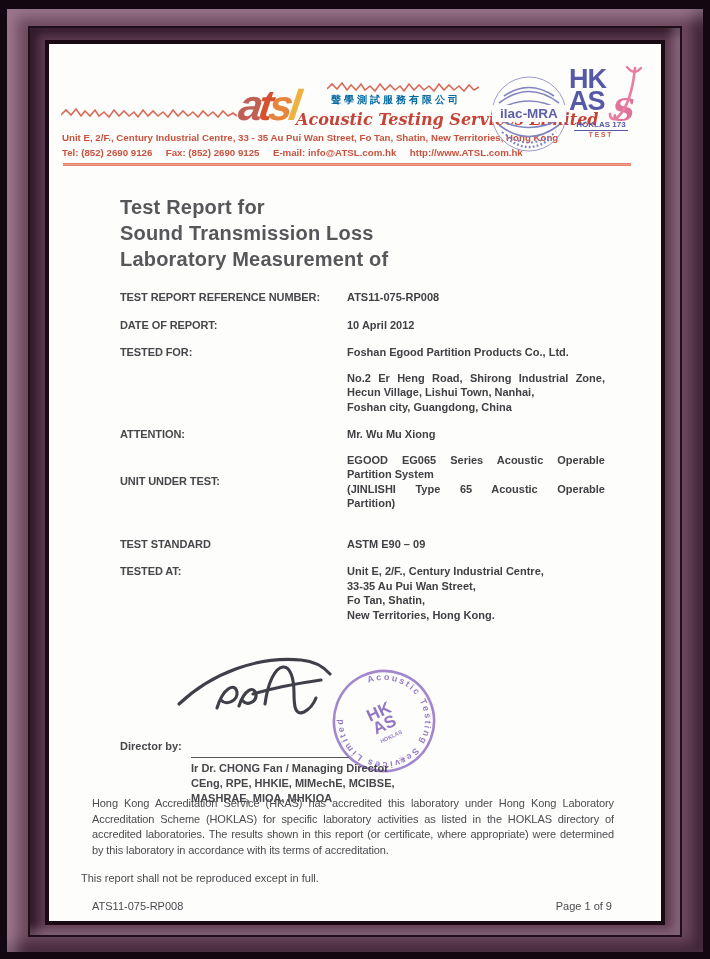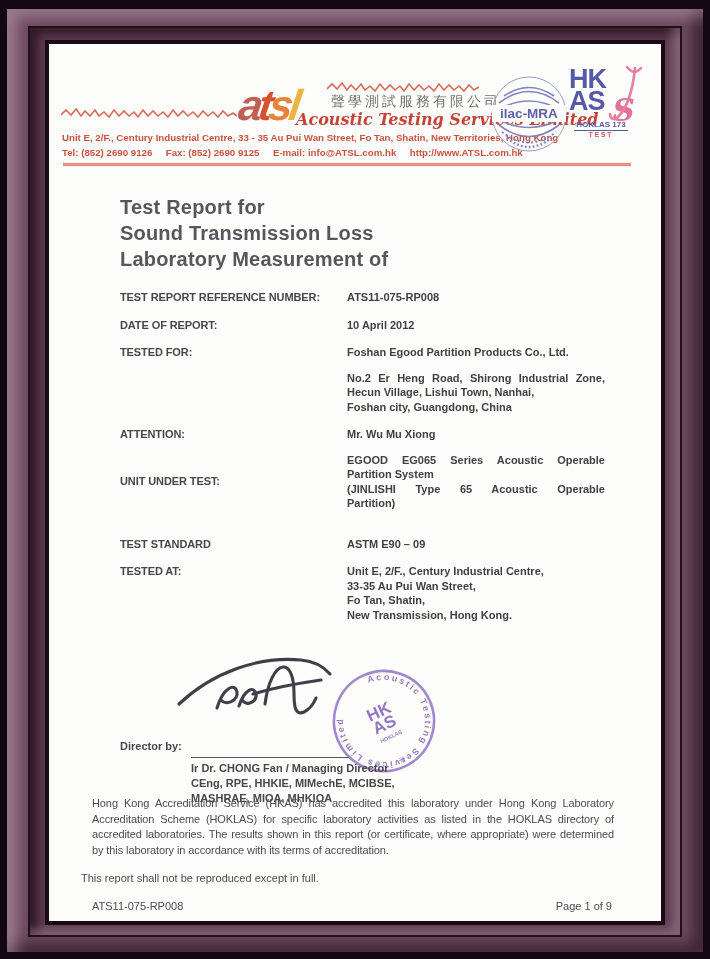--- a/index.html
+++ b/index.html
@@ -21,21 +21,21 @@
   .hdr{position:relative;height:128px;}
   .zz{position:absolute;}
   .zz-l{left:12px;top:62px;}
   .zz-r{left:278px;top:36px;}
   .atsl{position:absolute;left:190px;top:40px;font-style:italic;font-weight:900;
         font-size:43px;line-height:1;letter-spacing:-4px;transform:skewX(-8deg);}
   .atsl .la{color:#bf6055;}
   .atsl .lt{color:#d6512f;}
   .atsl .ls{color:#e8833c;}
   .atsl .ll{color:#edb23f;}
-  .cn{position:absolute;left:282px;top:49px;font-size:14px;font-weight:normal;color:#737373;letter-spacing:3px;white-space:nowrap;}
+  .cn{position:absolute;left:282px;top:49px;font-size:10px;font-weight:bold;color:#0369a1;letter-spacing:3px;white-space:nowrap;}
   .en{position:absolute;left:247px;top:66px;font-size:16px;font-style:italic;font-weight:bold;
       color:#c64437;font-family:"DejaVu Serif",serif;white-space:nowrap;}
   .addr1{position:absolute;left:13px;top:88px;font-size:9.7px;font-weight:600;color:#c9523f;white-space:pre;}
   .addr2{position:absolute;left:13px;top:103px;font-size:9.7px;font-weight:600;color:#c9523f;white-space:pre;}
   .rule{position:absolute;left:14px;top:119px;width:568px;height:3px;
         background:linear-gradient(to bottom,#e4705d,#f0a08d,#e4705d);}
 
   .ilac{position:absolute;left:440px;top:30px;}
   .hkas{position:absolute;left:512px;top:24px;width:80px;text-align:center;}
   .hkas-letters{font-weight:900;font-size:27px;line-height:.82;letter-spacing:-1px;color:#5659a7;text-align:left;padding-left:8px;}
@@ -173,21 +173,21 @@
         <div class="row r-std">
           <div class="lbl">TEST STANDARD</div>
           <div class="val">ASTM E90 – 09</div>
         </div>
         <div class="row r-ta">
           <div class="lbl">TESTED AT:</div>
           <div class="val lines">
                     <div class="line">Unit E, 2/F., Century Industrial Centre,</div>
                     <div class="line">33-35 Au Pui Wan Street,</div>
                     <div class="line">Fo Tan, Shatin,</div>
-                    <div class="line">New Transmission, Hong Kong.</div>
+                    <div class="line">New Territories, Hong Kong.</div>
                   </div>
         </div>
       </section>
 
       <section class="approval">
         <svg class="sig" width="200" height="96" viewBox="0 0 200 96">
           <g fill="none" stroke="#3f3f49" stroke-width="3.1" stroke-linecap="round">
             <path d="M6 56 C40 24, 86 8, 128 12 C140 13, 150 18, 157 26"></path>
             <path d="M44 60 C50 40, 62 34, 64 44 C65 53, 53 58, 48 52"></path>
             <path d="M66 58 C71 42, 81 37, 83 46 C84 54, 74 58, 70 53"></path>

